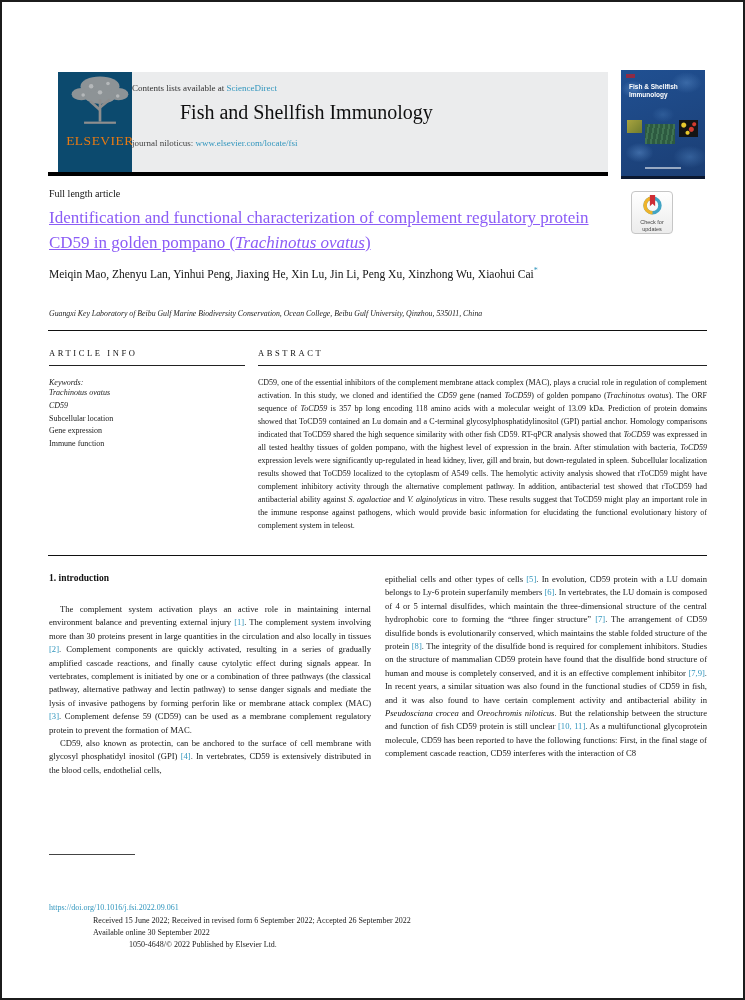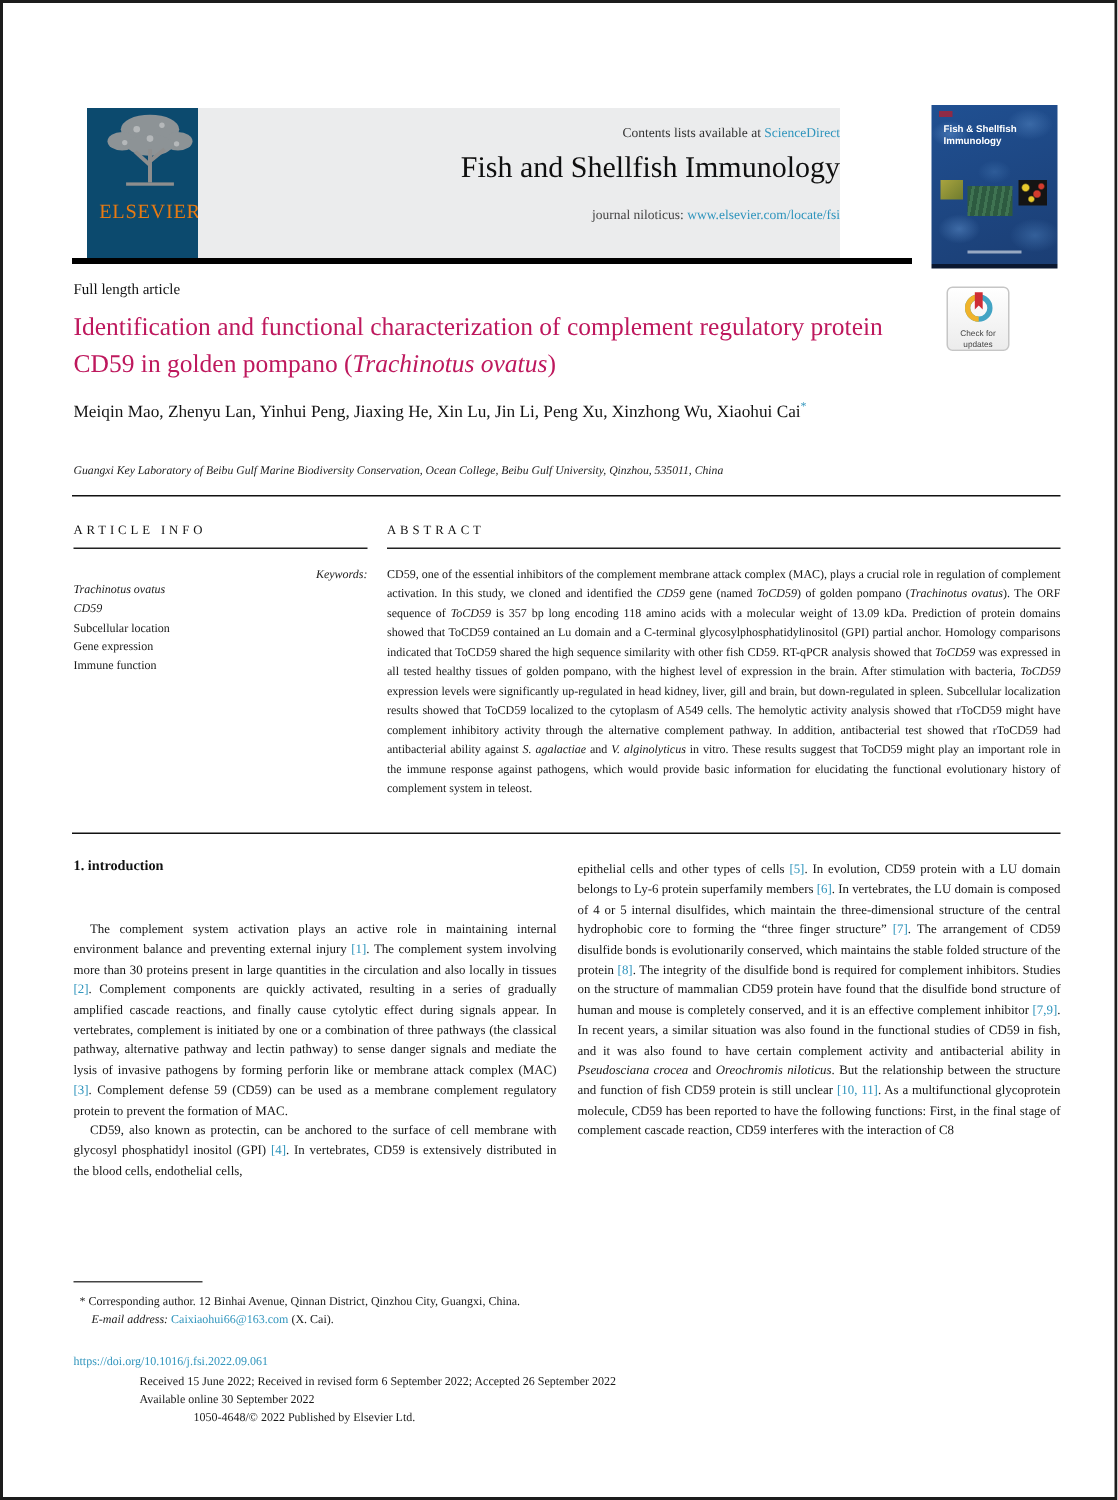--- a/index.html
+++ b/index.html
@@ -17,21 +17,21 @@
   body{font-family:"Liberation Serif","DejaVu Serif",serif;color:#1a1a1a;}
   .page{position:relative;width:745px;height:1000px;background:#fff;border:2px solid #1c1c1c;overflow:hidden;}
 
   .citation{position:absolute;top:42px;left:0;width:100%;text-align:center;font-size:9px;color:var(--citation-teal);letter-spacing:.2px;}
 
   
   .logo-box{position:absolute;left:56px;top:70px;width:84px;height:100px;background:#0c4a6e;text-align:center;}
   .logo-box svg{display:block;margin:2px auto 0;}
   .logo-text{font-size:13.5px;color:var(--elsevier-orange);letter-spacing:.5px;margin-top:1px;}
 
-  .header-center{position:absolute;left:130px;top:70px;width:428px;height:100px;background:#ebeced;text-align:right;padding-top:11px;}
+  .header-center{position:absolute;left:130px;top:70px;width:476px;height:100px;background:#ebeced;text-align:left;padding-top:11px;}
   .contents-line{font-size:9px;color:#333;}
   .contents-line a{color:var(--link-blue);text-decoration:none;}
   .journal-title{font-size:20px;color:#0f0f0f;margin-top:8px;padding-left:48px;}
   .homepage-line{font-size:9px;color:#444;margin-top:14px;}
   .homepage-line a{color:var(--link-blue);text-decoration:none;}
 
   .cover{position:absolute;left:619px;top:68px;width:84px;height:109px;border-bottom:3px solid #0b1830;
     background:
       radial-gradient(ellipse 18px 12px at 15% 18%, rgba(95,145,205,.55), transparent 70%),
       radial-gradient(ellipse 22px 15px at 78% 12%, rgba(85,135,195,.5), transparent 70%),
@@ -48,46 +48,46 @@
       radial-gradient(circle 2px at 25% 30%, #e8c92c 0 2px, transparent 3px),
       radial-gradient(circle 2px at 65% 55%, #d23b2e 0 2px, transparent 3px),
       radial-gradient(circle 1.5px at 45% 75%, #e8c92c 0 1.5px, transparent 2.5px),
       radial-gradient(circle 1.5px at 80% 25%, #d23b2e 0 1.5px, transparent 2.5px),
       #141414;}
   .cover-footline{position:absolute;bottom:7px;left:24px;width:36px;height:2px;background:rgba(255,255,255,.55);}
 
   .rule-thick{position:absolute;left:46px;top:170px;width:560px;height:4px;background:#000;}
 
   .full-length{position:absolute;left:47px;top:186px;font-size:10px;color:#111;}
-  .title{position:absolute;left:47px;top:204px;width:578px;font-size:17px;line-height:1.45;color:#be185d;}
+  .title{position:absolute;left:47px;top:204px;width:578px;font-size:17px;line-height:1.45;color:#8b5cf6;text-decoration:underline;}
   .badge{position:absolute;left:629px;top:189px;width:42px;height:43px;border:1px solid #c6c6c6;border-radius:4px;background:linear-gradient(#ffffff,#ececec);text-align:center;padding-top:2px;cursor:pointer;}
   .badge-cap{font-size:5.5px;line-height:1.25;color:#444;font-family:"Liberation Sans",sans-serif;}
 
   .authors{position:absolute;left:47px;top:263px;width:615px;font-size:11.5px;line-height:1.5;color:#141414;}
   .authors sup{color:var(--link-blue);font-size:8px;}
   .affiliation{position:absolute;left:47px;top:307px;width:640px;font-size:7.8px;font-style:italic;color:#222;}
 
   .rule-1{position:absolute;left:46px;top:328px;width:659px;height:1px;background:var(--rule-black);}
 
   .info-col{position:absolute;left:47px;top:346px;width:196px;}
   .abs-col{position:absolute;left:256px;top:346px;width:449px;}
   .sec-label{font-size:8.5px;letter-spacing:2.6px;color:#111;}
   .head-rule{height:1px;background:#222;margin-top:7px;}
   .info-col .head-rule{width:196px;}
   .abs-col .head-rule{width:449px;}
-  .kw-label{font-size:8px;font-style:italic;margin-top:12px;color:#222;text-align:right;}
+  .kw-label{font-size:8px;font-style:italic;margin-top:12px;color:#222;}
   .kw{font-size:8px;line-height:1.6;color:#1a1a1a;}
   .kw.it{font-style:italic;}
   .abs-text{margin-top:10px;font-size:8px;line-height:1.63;text-align:justify;color:#161616;}
 
   .rule-2{position:absolute;left:46px;top:553px;width:659px;height:1px;background:var(--rule-black);}
 
   .col-left{position:absolute;left:47px;top:571px;width:322px;}
   .col-right{position:absolute;left:383px;top:571px;width:322px;}
-  .body-h{font-size:9.5px;font-weight:bold;color:#111;margin-bottom:30px;}
+  .body-h{font-size:9.5px;font-weight:bold;color:#111;margin-bottom:20px;}
   .body-p{font-size:8.6px;line-height:1.56;text-align:justify;color:#161616;}
   .body-p.indent{text-indent:11px;}
   .ref{color:var(--link-blue);}
 
   .foot-rule{position:absolute;left:47px;top:852px;width:86px;height:1px;background:#444;}
   .footnote{position:absolute;left:47px;top:860px;width:640px;font-size:8px;line-height:1.55;color:#1a1a1a;}
   .footnote .fn1{padding-left:4px;}
   .footnote .fn2{padding-left:12px;}
   .footnote a{color:var(--link-blue);text-decoration:none;}
   .doi{position:absolute;left:47px;top:901px;font-size:8px;}
@@ -196,28 +196,20 @@
   <div class="col-left">
     <div class="body-h">1. introduction</div>
     <p class="body-p indent">The complement system activation plays an active role in maintaining internal environment balance and preventing external injury <span class="ref">[1]</span>. The complement system involving more than 30 proteins present in large quantities in the circulation and also locally in tissues <span class="ref">[2]</span>. Complement components are quickly activated, resulting in a series of gradually amplified cascade reactions, and finally cause cytolytic effect during signals appear. In vertebrates, complement is initiated by one or a combination of three pathways (the classical pathway, alternative pathway and lectin pathway) to sense danger signals and mediate the lysis of invasive pathogens by forming perforin like or membrane attack complex (MAC) <span class="ref">[3]</span>. Complement defense 59 (CD59) can be used as a membrane complement regulatory protein to prevent the formation of MAC.</p>
     <p class="body-p indent">CD59, also known as protectin, can be anchored to the surface of cell membrane with glycosyl phosphatidyl inositol (GPI) <span class="ref">[4]</span>. In vertebrates, CD59 is extensively distributed in the blood cells, endothelial cells,</p>
   </div>
   <div class="col-right">
     <p class="body-p">epithelial cells and other types of cells <span class="ref">[5]</span>. In evolution, CD59 protein with a LU domain belongs to Ly-6 protein superfamily members <span class="ref">[6]</span>. In vertebrates, the LU domain is composed of 4 or 5 internal disulfides, which maintain the three-dimensional structure of the central hydrophobic core to forming the “three finger structure” <span class="ref">[7]</span>. The arrangement of CD59 disulfide bonds is evolutionarily conserved, which maintains the stable folded structure of the protein <span class="ref">[8]</span>. The integrity of the disulfide bond is required for complement inhibitors. Studies on the structure of mammalian CD59 protein have found that the disulfide bond structure of human and mouse is completely conserved, and it is an effective complement inhibitor <span class="ref">[7,9]</span>. In recent years, a similar situation was also found in the functional studies of CD59 in fish, and it was also found to have certain complement activity and antibacterial ability in <i>Pseudosciana crocea</i> and <i>Oreochromis niloticus</i>. But the relationship between the structure and function of fish CD59 protein is still unclear <span class="ref">[10, 11]</span>. As a multifunctional glycoprotein molecule, CD59 has been reported to have the following functions: First, in the final stage of complement cascade reaction, CD59 interferes with the interaction of C8</p>
   </div>
 
   <div class="foot-rule"></div>
-  <div class="footnote">
-    <div class="fn1">* Corresponding author. 12 Binhai Avenue, Qinnan District, Qinzhou City, Guangxi, China.</div>
-    <div class="fn2">
-      <i>E-mail address:</i>
-      <a href="#">Caixiaohui66@163.com</a>
-      <span>(X. Cai).</span>
-    </div>
-  </div>
 
   <div class="doi">
     <a href="#">https://doi.org/10.1016/j.fsi.2022.09.061</a>
   </div>
   <div class="meta-line received">Received 15 June 2022; Received in revised form 6 September 2022; Accepted 26 September 2022</div>
   <div class="meta-line available">Available online 30 September 2022</div>
   <div class="meta-line issn">1050-4648/© 2022 Published by Elsevier Ltd.</div>
 
 </div>
 

